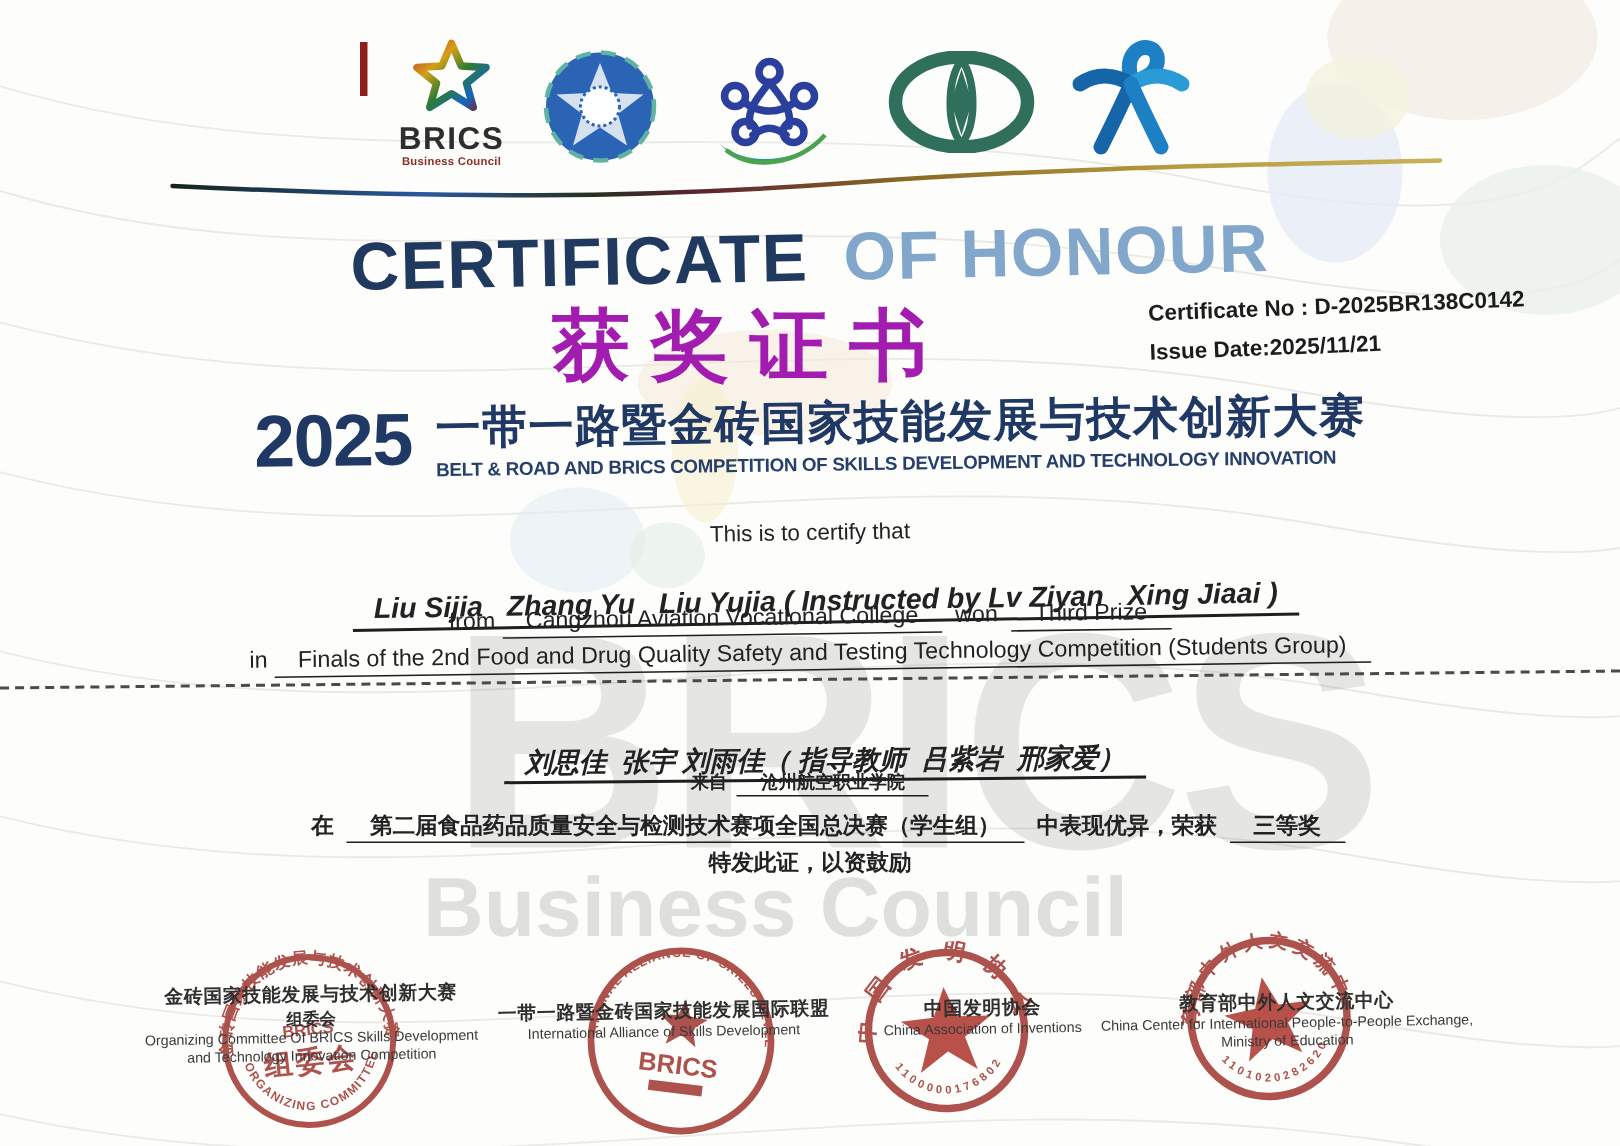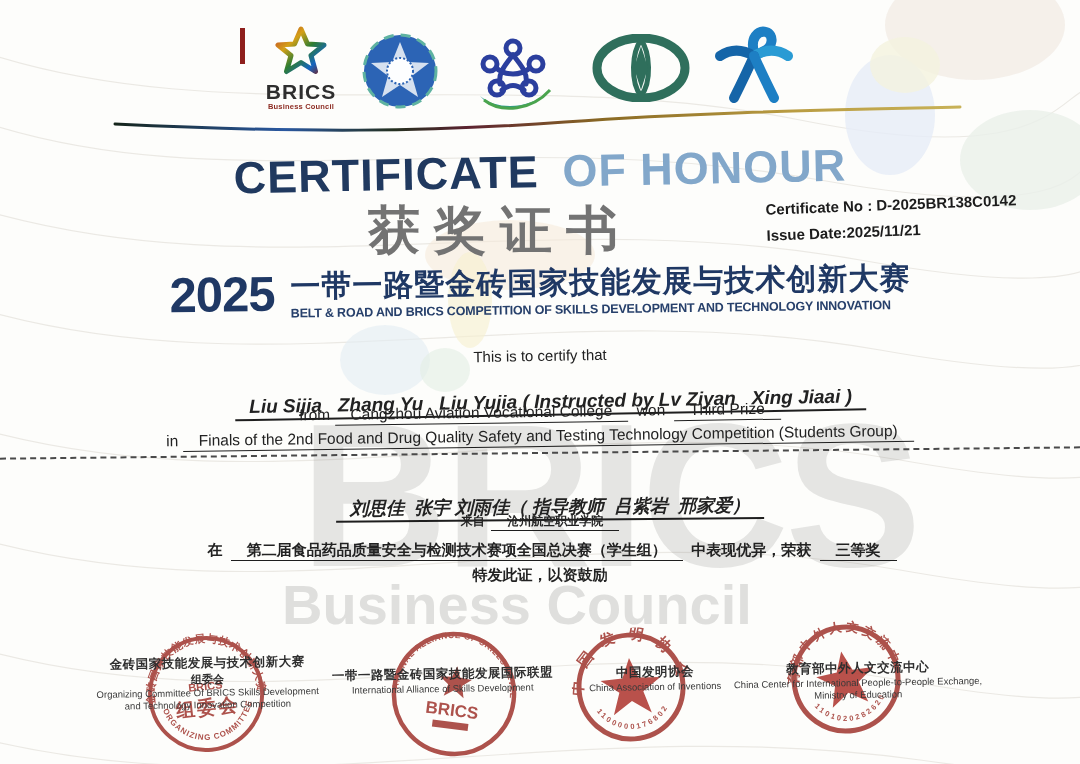--- a/index.html
+++ b/index.html
@@ -15,21 +15,21 @@
   .brics-word { font-size:21px; font-weight:bold; color:#2e2e2e; letter-spacing:1px; line-height:1; margin-top:1px; }
   .brics-sub { font-size:7.5px; font-weight:bold; color:#8d2c23; letter-spacing:.2px; }
 
   
   .main-title { position:absolute; top:146px; left:0; width:1080px; text-align:center;
                 font-size:45px; font-weight:bold; letter-spacing:1px; transform:rotate(-1.2deg); }
   .main-title .t1 { color:#20395f; }
   .main-title .t2 { color:#82a7ca; margin-left:10px; }
   .zh-title { position:absolute; top:196px; left:0; width:1000px; text-align:center;
               font-family:"Liberation Serif","DejaVu Serif",serif; font-size:52px; font-weight:bold;
-              color:#737373; letter-spacing:14px; }
+              color:#a21caf; letter-spacing:14px; }
   .meta { position:absolute; left:766px; top:192px; font-size:15px; font-weight:bold; color:#1c1c1c;
           transform:rotate(-2.2deg); line-height:1.75; }
 
   .comp-row { position:absolute; top:266px; left:0; width:1080px; display:flex; justify-content:center; align-items:flex-start; gap:16px; transform:rotate(-0.8deg); }
   .comp-year { font-size:49px; font-weight:bold; color:#1f3864; letter-spacing:-1px; line-height:1; }
   .comp-zh { font-size:30px; font-weight:bold; color:#1f3864; letter-spacing:1px; line-height:1.15; }
   .comp-en { font-size:12.5px; font-weight:bold; color:#27406b; letter-spacing:-0.2px; margin-top:2px; }
 
   
   .line { position:absolute; left:0; width:1080px; text-align:center; color:#222; white-space:pre-wrap; }

